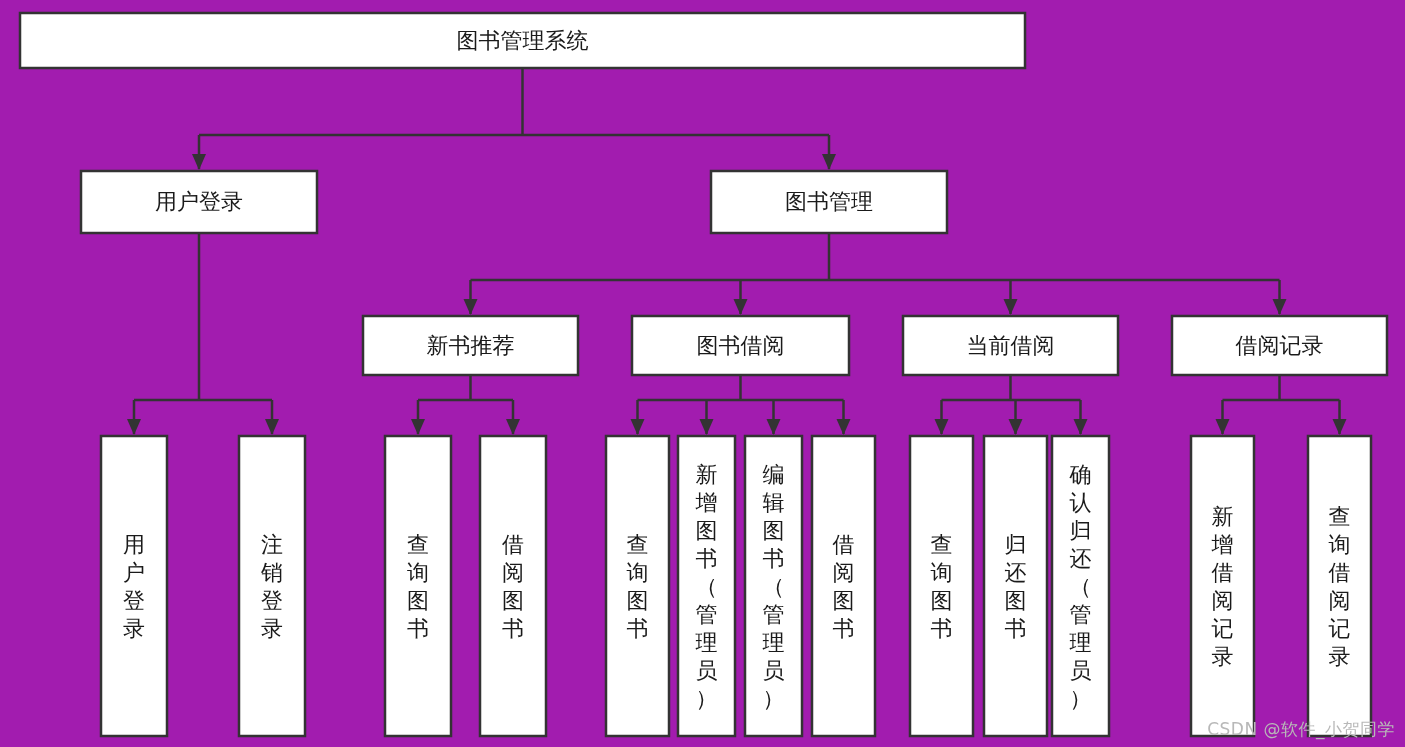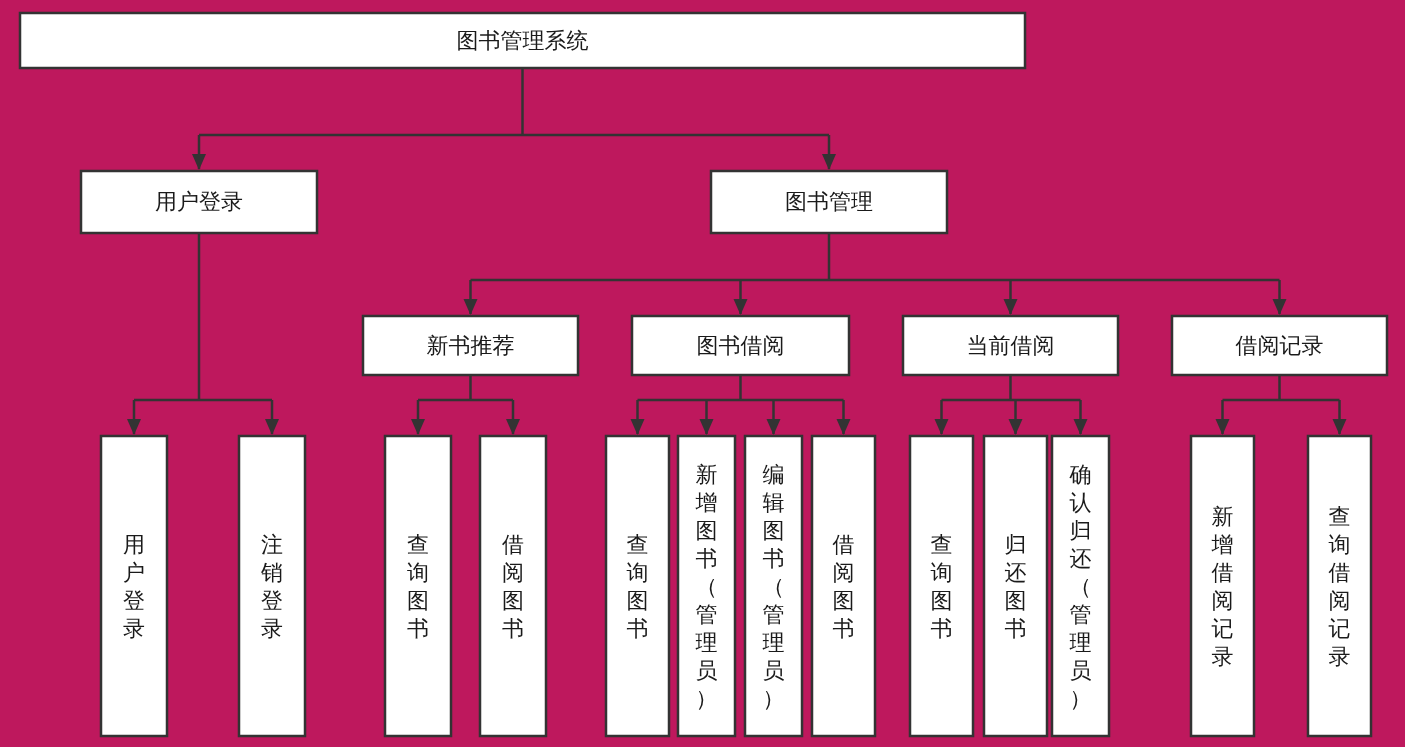--- a/index.html
+++ b/index.html
@@ -8,21 +8,21 @@
     padding: 0;
     background: #ffffff;
   }
   body {
     font-family: "DejaVu Sans", "Liberation Sans", sans-serif;
   }
   #diagram-root {
     position: relative;
     width: 1405px;
     height: 747px;
-    background: #be185d;
+    background: #a21caf;
     overflow: hidden;
   }
   svg#flow-svg {
     position: absolute;
     left: 0;
     top: 0;
     width: 1405px;
     height: 747px;
   }
   .node-rect {
@@ -213,13 +213,14 @@
         <g>
           <rect x="1191" y="436" width="63" height="300" class="node-rect"></rect>
           <text x="1222.5" y="523.84" class="node-label-vert"><tspan x="1222.5" dy="0">新</tspan><tspan x="1222.5" dy="28">增</tspan><tspan x="1222.5" dy="28">借</tspan><tspan x="1222.5" dy="28">阅</tspan><tspan x="1222.5" dy="28">记</tspan><tspan x="1222.5" dy="28">录</tspan></text>
         </g>
         <g>
           <rect x="1308" y="436" width="63" height="300" class="node-rect"></rect>
           <text x="1339.5" y="523.84" class="node-label-vert"><tspan x="1339.5" dy="0">查</tspan><tspan x="1339.5" dy="28">询</tspan><tspan x="1339.5" dy="28">借</tspan><tspan x="1339.5" dy="28">阅</tspan><tspan x="1339.5" dy="28">记</tspan><tspan x="1339.5" dy="28">录</tspan></text>
         </g>
       </g>
   </svg>
+  <div class="watermark-text">CSDN @软件_小贺同学</div>
 </div>
 
 </body></html>

